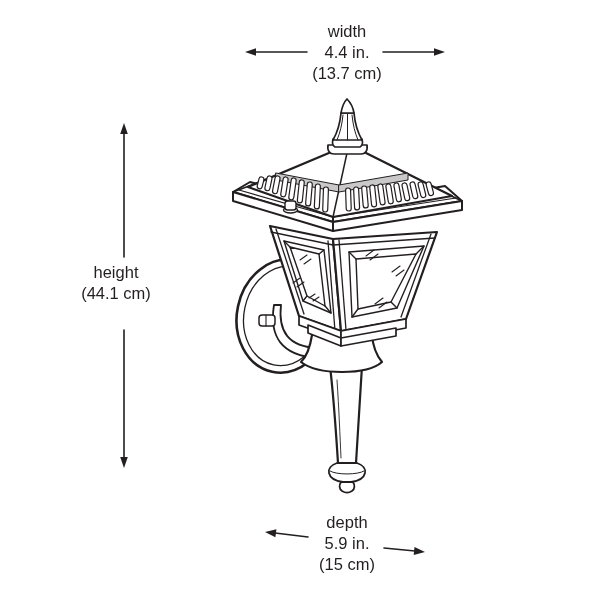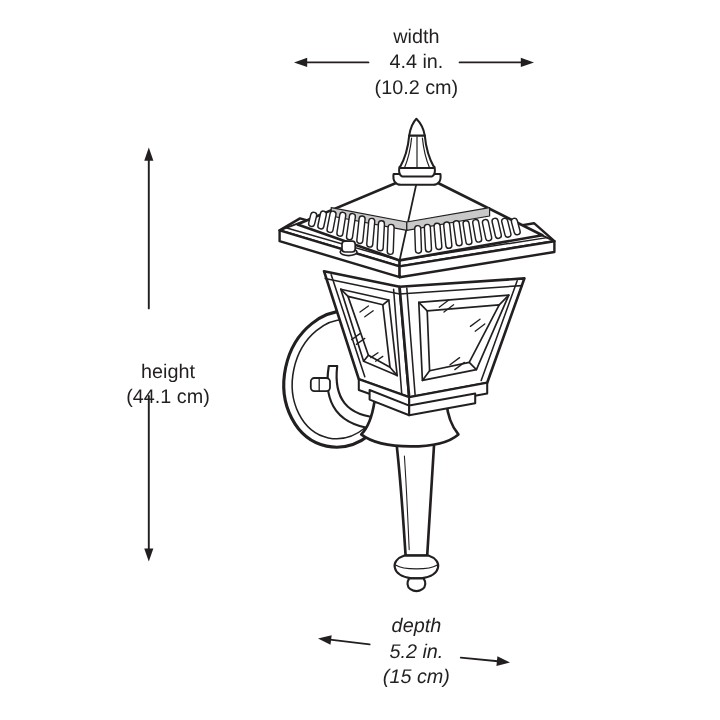--- a/index.html
+++ b/index.html
@@ -14,22 +14,22 @@
   .dim{
     position:absolute;
     text-align:center;
     color:#231f20;
     font-size:16.5px;
     line-height:21px;
     transform:translateX(-50%);
     white-space:nowrap;
   }
   .dim-width{left:347px;top:21px;}
-  .dim-height{left:140px;top:262px;margin-top:38px;}
-  .dim-depth{left:347px;top:512px;font-style:italic;}
+  .dim-height{left:116px;top:262px;}
+  .dim-depth{left:347px;top:512px;}
 </style>
 </head>
 <body>
 
 <div class="stage">
 
   <svg width="600" height="600" viewBox="0 0 600 600" fill="none" stroke="#231f20" stroke-linecap="round" stroke-linejoin="round">
 
     <g stroke-width="1.6">
       <line x1="254" y1="52" x2="307" y2="52"></line>
@@ -176,27 +176,27 @@
         <path d="M347.5,114 L347.5,140"></path>
         <path d="M352,115 C353,125 355,133 358,140"></path>
       </g>
       <path d="M347,99 C344,102 342,107 341,113 L354,113 C353,107 350,102 347,99 Z" fill="#ffffff"></path>
     </g>
   </svg>
 
   <div class="dim dim-width">
     <div>width</div>
     <div>4.4 in.</div>
-    <div>(10.2 cm)</div>
+    <div>(13.7 cm)</div>
   </div>
 
   <div class="dim dim-height">
     <div>height</div>
     <div>(44.1 cm)</div>
   </div>
 
   <div class="dim dim-depth">
     <div>depth</div>
-    <div>5.2 in.</div>
+    <div>5.9 in.</div>
     <div>(15 cm)</div>
   </div>
 
 </div>
 
 </body></html>

